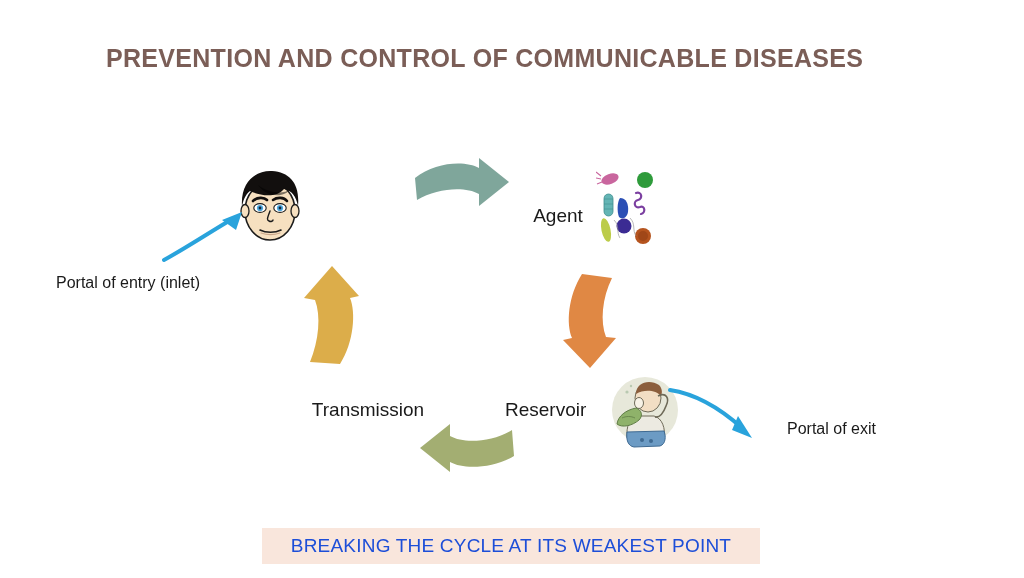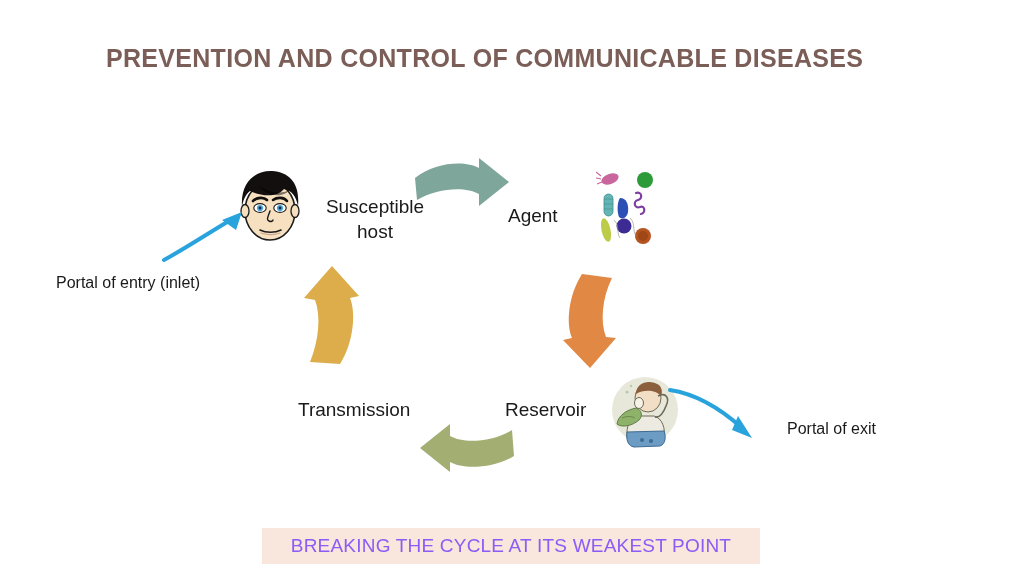--- a/index.html
+++ b/index.html
@@ -44,27 +44,27 @@
     font-size: 19px;
     line-height: 25px;
     font-weight: 400;
     white-space: pre-line;
     text-align: center;
   }
   #label-susceptible-host {
     left: 300px; top: 194px; width: 150px;
   }
   #label-agent {
-    left: 508px; top: 203px; width: 100px; text-align: left;
+    left: 508px; top: 203px; width: 100px; text-align: center;
   }
   #label-reservoir {
     left: 505px; top: 397px; width: 120px; text-align: left;
   }
   #label-transmission {
-    left: 298px; top: 397px; width: 140px; text-align: left;
+    left: 298px; top: 397px; width: 140px; text-align: center;
   }
 
   
   .side-label {
     position: absolute;
     color: #1a1a1a;
     font-family: "Liberation Sans", sans-serif;
     font-size: 16px;
     white-space: nowrap;
   }
@@ -80,21 +80,21 @@
     height: 36px;
     background: #F9E6DC;
     display: flex;
     align-items: center;
     justify-content: center;
   }
   .bottom-banner span {
     font-family: "Liberation Sans", sans-serif;
     font-size: 19px;
     letter-spacing: 0.2px;
-    color: #8b5cf6;
+    color: #1d4ed8;
     white-space: nowrap;
   }
 
   
   .gfx { position: absolute; }
   #gfx-host-face      { left: 228px; top: 163px; width: 84px;  height: 84px; }
   #gfx-agent-microbes { left: 596px; top: 168px; width: 62px;  height: 78px; }
   #gfx-reservoir-person { left: 606px; top: 372px; width: 78px; height: 76px; }
 
   #arrow-host-to-agent   { left: 413px; top: 156px; width: 98px;  height: 62px; }
@@ -133,22 +133,20 @@
       <circle cx="32" cy="45" r="1.4" fill="#13233a"></circle>
       <circle cx="52" cy="45" r="1.4" fill="#13233a"></circle>
 
       <path d="M42 48 C40 54 38 57 41 58 C43 59 45 58 45 57" stroke="#1b1b1b" stroke-width="1.4" fill="none" stroke-linecap="round"></path>
 
       <path d="M32 67 C38 70 47 70 53 67" stroke="#1b1b1b" stroke-width="1.6" fill="none" stroke-linecap="round"></path>
       <path d="M33 70 C39 72 46 72 52 70" stroke="#c9a68a" stroke-width="1.2" fill="none" stroke-linecap="round"></path>
     </svg>
   </div>
 
-  <div class="node-label" id="label-susceptible-host">Susceptible
-host</div>
 
   <div class="gfx" id="arrow-host-to-agent">
     <svg viewBox="0 0 98 62" width="98" height="62">
       <path d="M2 22 C22 6 52 4 66 12 L66 2 L96 26 L66 50 L66 38 C52 30 24 32 4 44 Z" fill="#7FA69B"></path>
     </svg>
   </div>
 
   <div class="gfx" id="gfx-agent-microbes">
     <svg viewBox="0 0 62 78" width="62" height="78">
 

